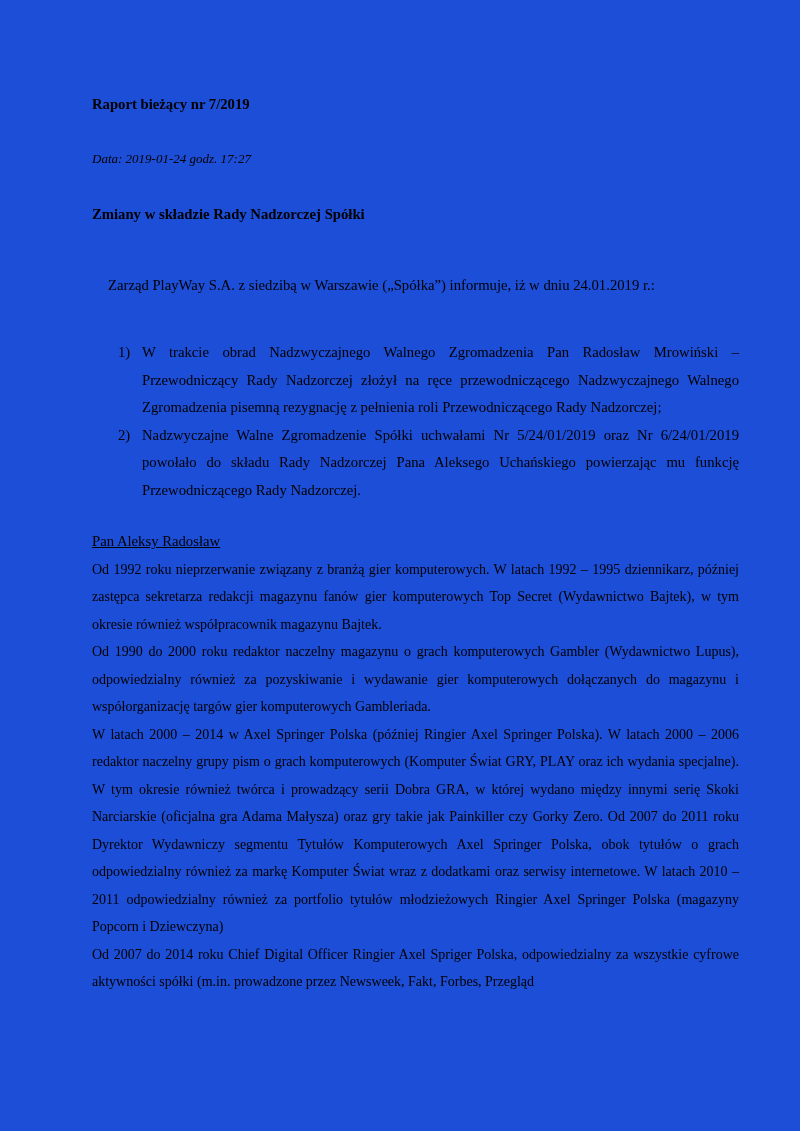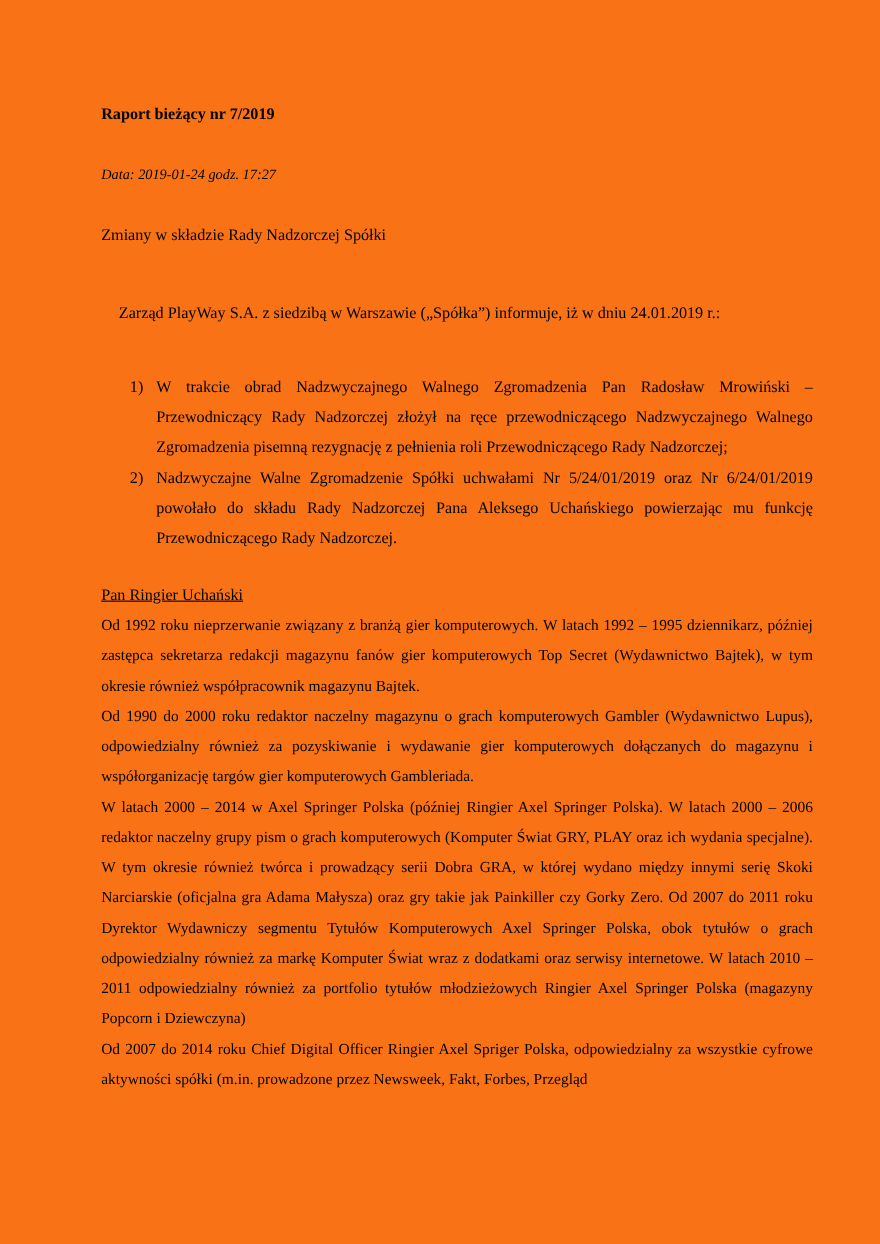--- a/index.html
+++ b/index.html
@@ -11,21 +11,21 @@
     width: 800px;
     height: 1131px;
     font-family: "Liberation Serif", "DejaVu Serif", serif;
     color: #000000;
     -webkit-font-smoothing: antialiased;
   }
   .page {
     position: relative;
     width: 800px;
     height: 1131px;
-    background: #f97316;
+    background: #1d4ed8;
     box-sizing: border-box;
     padding: 0;
     overflow: hidden;
   }
   .content {
     position: absolute;
     left: 92px;
     top: 0;
     width: 647px;
   }
@@ -38,21 +38,21 @@
   }
   .date-line {
     font-size: 13px;
     line-height: 22px;
     margin: 0;
     padding-top: 33px;
     font-style: italic;
   }
   .section-heading {
     font-size: 14.7px;
-    font-weight: normal;
+    font-weight: bold;
     line-height: 22px;
     margin: 0;
     padding-top: 33px;
   }
   .intro-paragraph {
     font-size: 14.7px;
     line-height: 22px;
     margin: 16px;
     padding-top: 33px;
     text-align: left;
@@ -117,21 +117,21 @@
         <span class="marker">1)</span>
         <span>W trakcie obrad Nadzwyczajnego Walnego Zgromadzenia Pan Radosław Mrowiński – Przewodniczący Rady Nadzorczej złożył na ręce przewodniczącego Nadzwyczajnego Walnego Zgromadzenia pisemną rezygnację z pełnienia roli Przewodniczącego Rady Nadzorczej;</span>
       </li>
       <li>
         <span class="marker">2)</span>
         <span>Nadzwyczajne Walne Zgromadzenie Spółki uchwałami Nr 5/24/01/2019 oraz Nr 6/24/01/2019 powołało do składu Rady Nadzorczej Pana Aleksego Uchańskiego powierzając mu funkcję Przewodniczącego Rady Nadzorczej.</span>
       </li>
     </ol>
 
     <div class="bio-block">
-      <span class="bio-name">Pan Ringier Uchański</span>
+      <span class="bio-name">Pan Aleksy Radosław</span>
 
       <p class="bio-paragraph">Od 1992 roku nieprzerwanie związany z branżą gier komputerowych. W latach 1992 – 1995 dziennikarz, później zastępca sekretarza redakcji magazynu fanów gier komputerowych Top Secret (Wydawnictwo Bajtek), w tym okresie również współpracownik magazynu Bajtek.</p>
 
       <p class="bio-paragraph">Od 1990 do 2000 roku redaktor naczelny magazynu o grach komputerowych Gambler (Wydawnictwo Lupus), odpowiedzialny również za pozyskiwanie i wydawanie gier komputerowych dołączanych do magazynu i współorganizację targów gier komputerowych Gambleriada.</p>
 
       <p class="bio-paragraph">W latach 2000 – 2014 w Axel Springer Polska (później Ringier Axel Springer Polska). W latach 2000 – 2006  redaktor naczelny grupy pism o grach komputerowych (Komputer Świat GRY, PLAY oraz ich wydania specjalne). W tym okresie również twórca i prowadzący serii Dobra GRA, w której wydano między innymi serię Skoki Narciarskie (oficjalna gra Adama Małysza) oraz gry takie jak Painkiller czy Gorky Zero.  Od 2007 do 2011 roku Dyrektor Wydawniczy  segmentu Tytułów Komputerowych Axel Springer Polska, obok tytułów o grach odpowiedzialny również za markę Komputer Świat wraz z dodatkami oraz serwisy internetowe. W latach 2010 – 2011 odpowiedzialny również za portfolio tytułów młodzieżowych Ringier Axel Springer Polska (magazyny Popcorn i Dziewczyna)</p>
 
       <p class="bio-paragraph">Od 2007 do 2014 roku Chief Digital Officer Ringier Axel Spriger Polska, odpowiedzialny za wszystkie cyfrowe aktywności spółki  (m.in. prowadzone przez Newsweek, Fakt, Forbes, Przegląd</p>
     </div>
 

